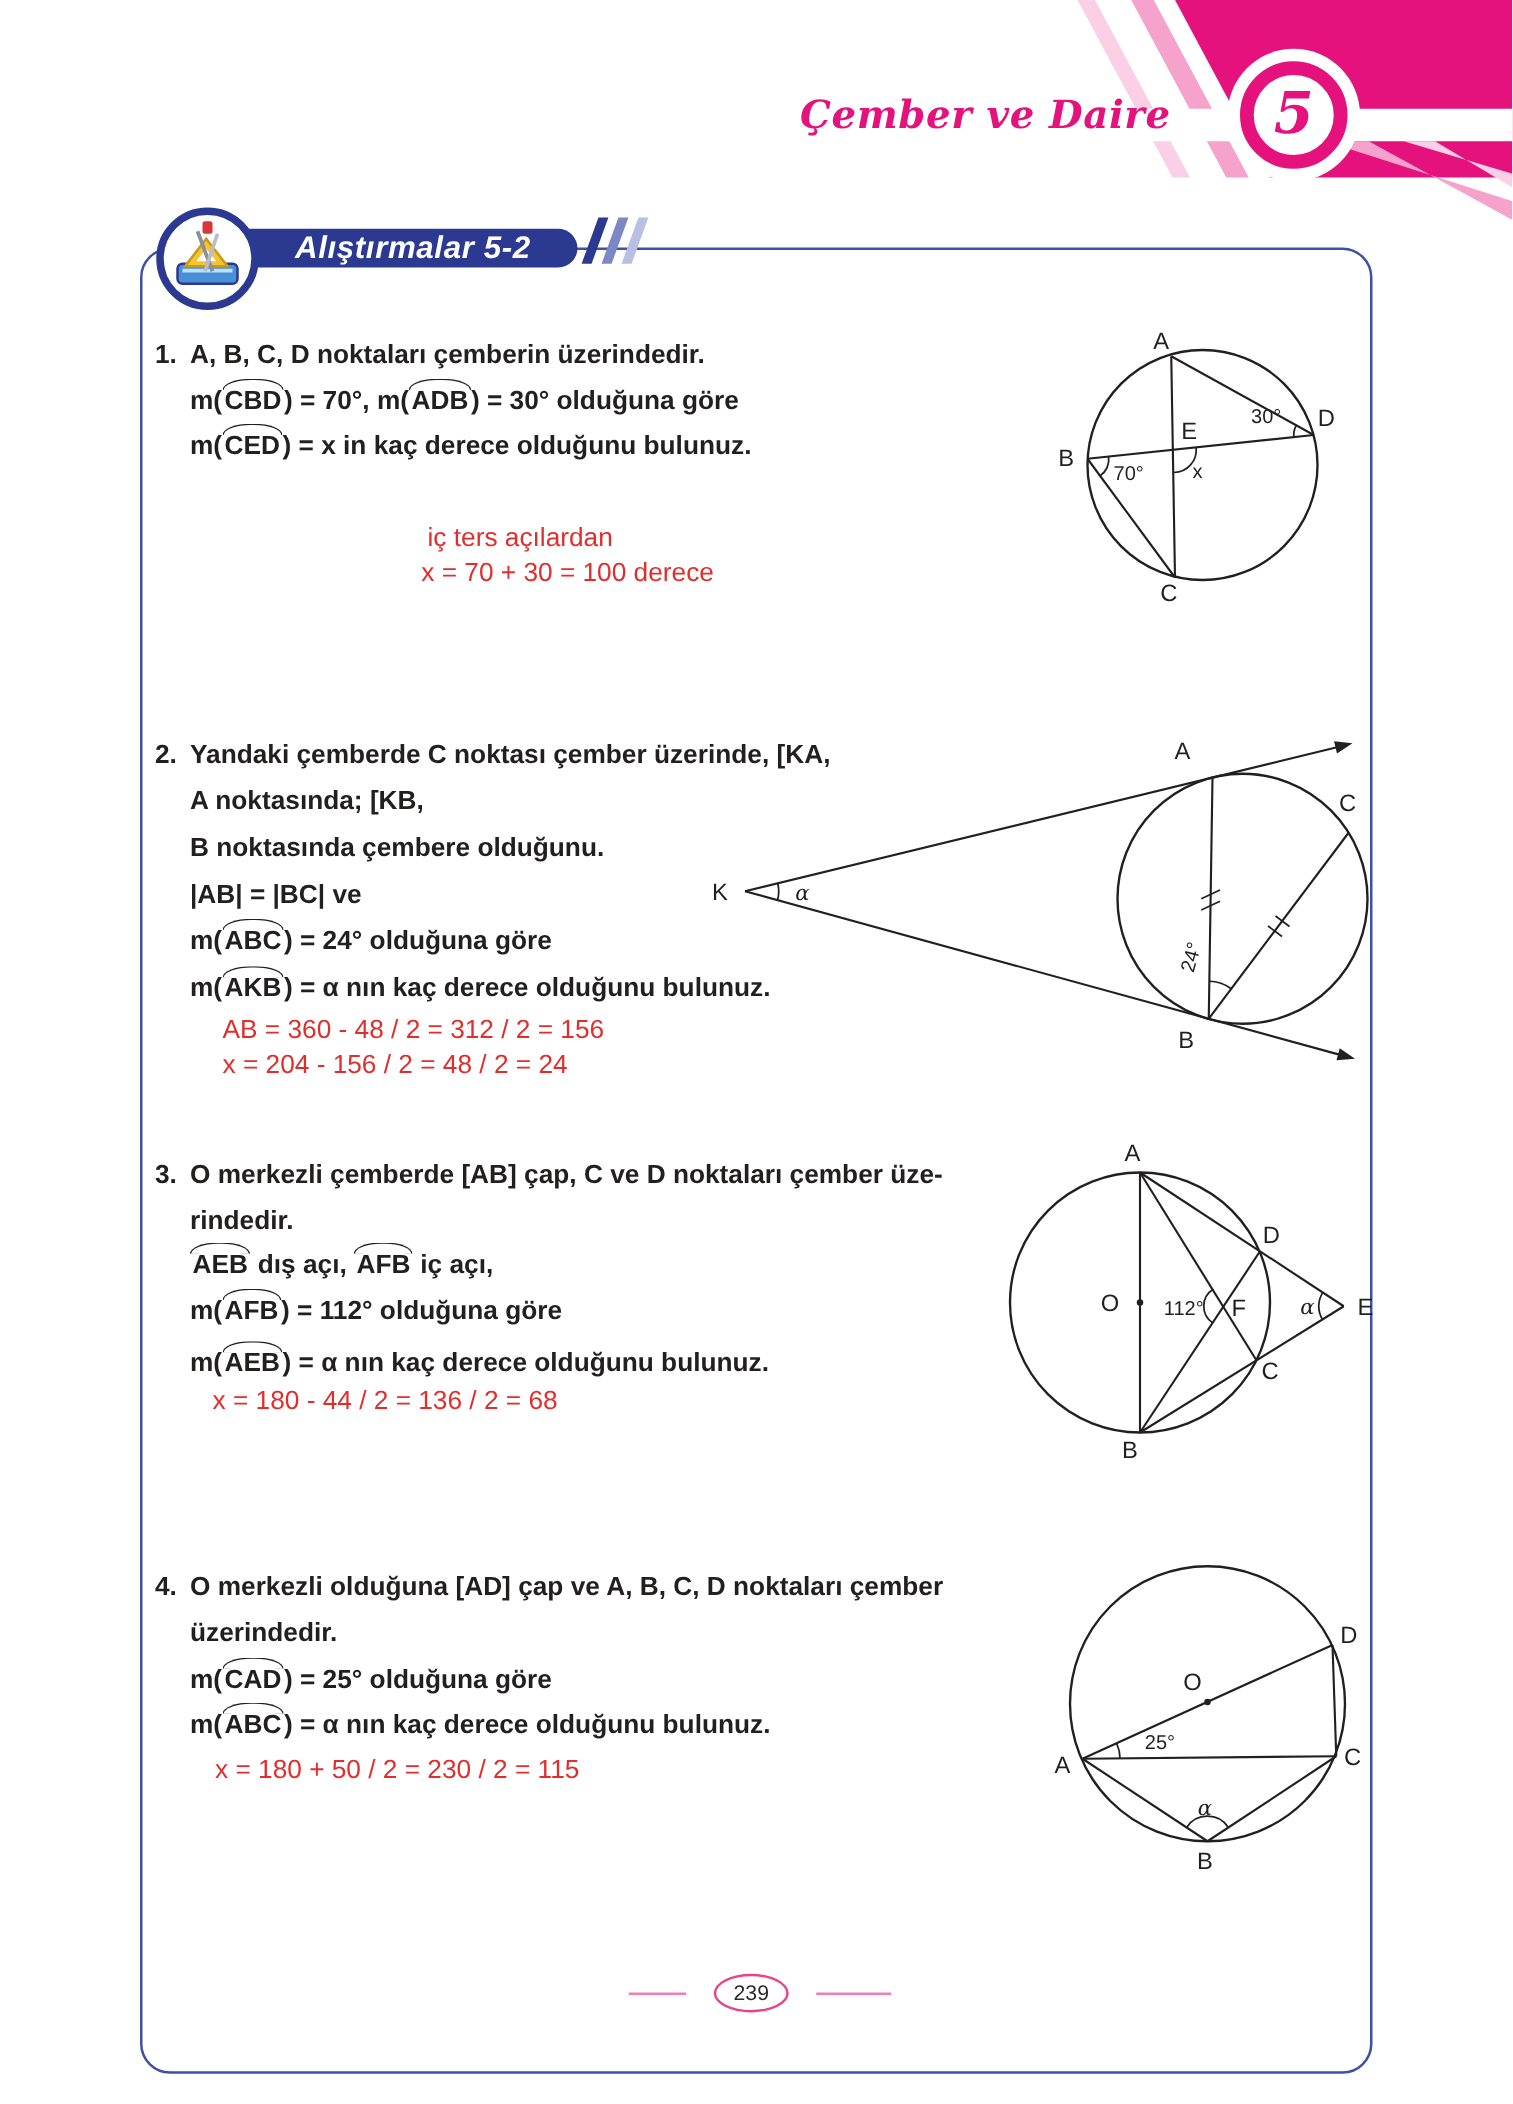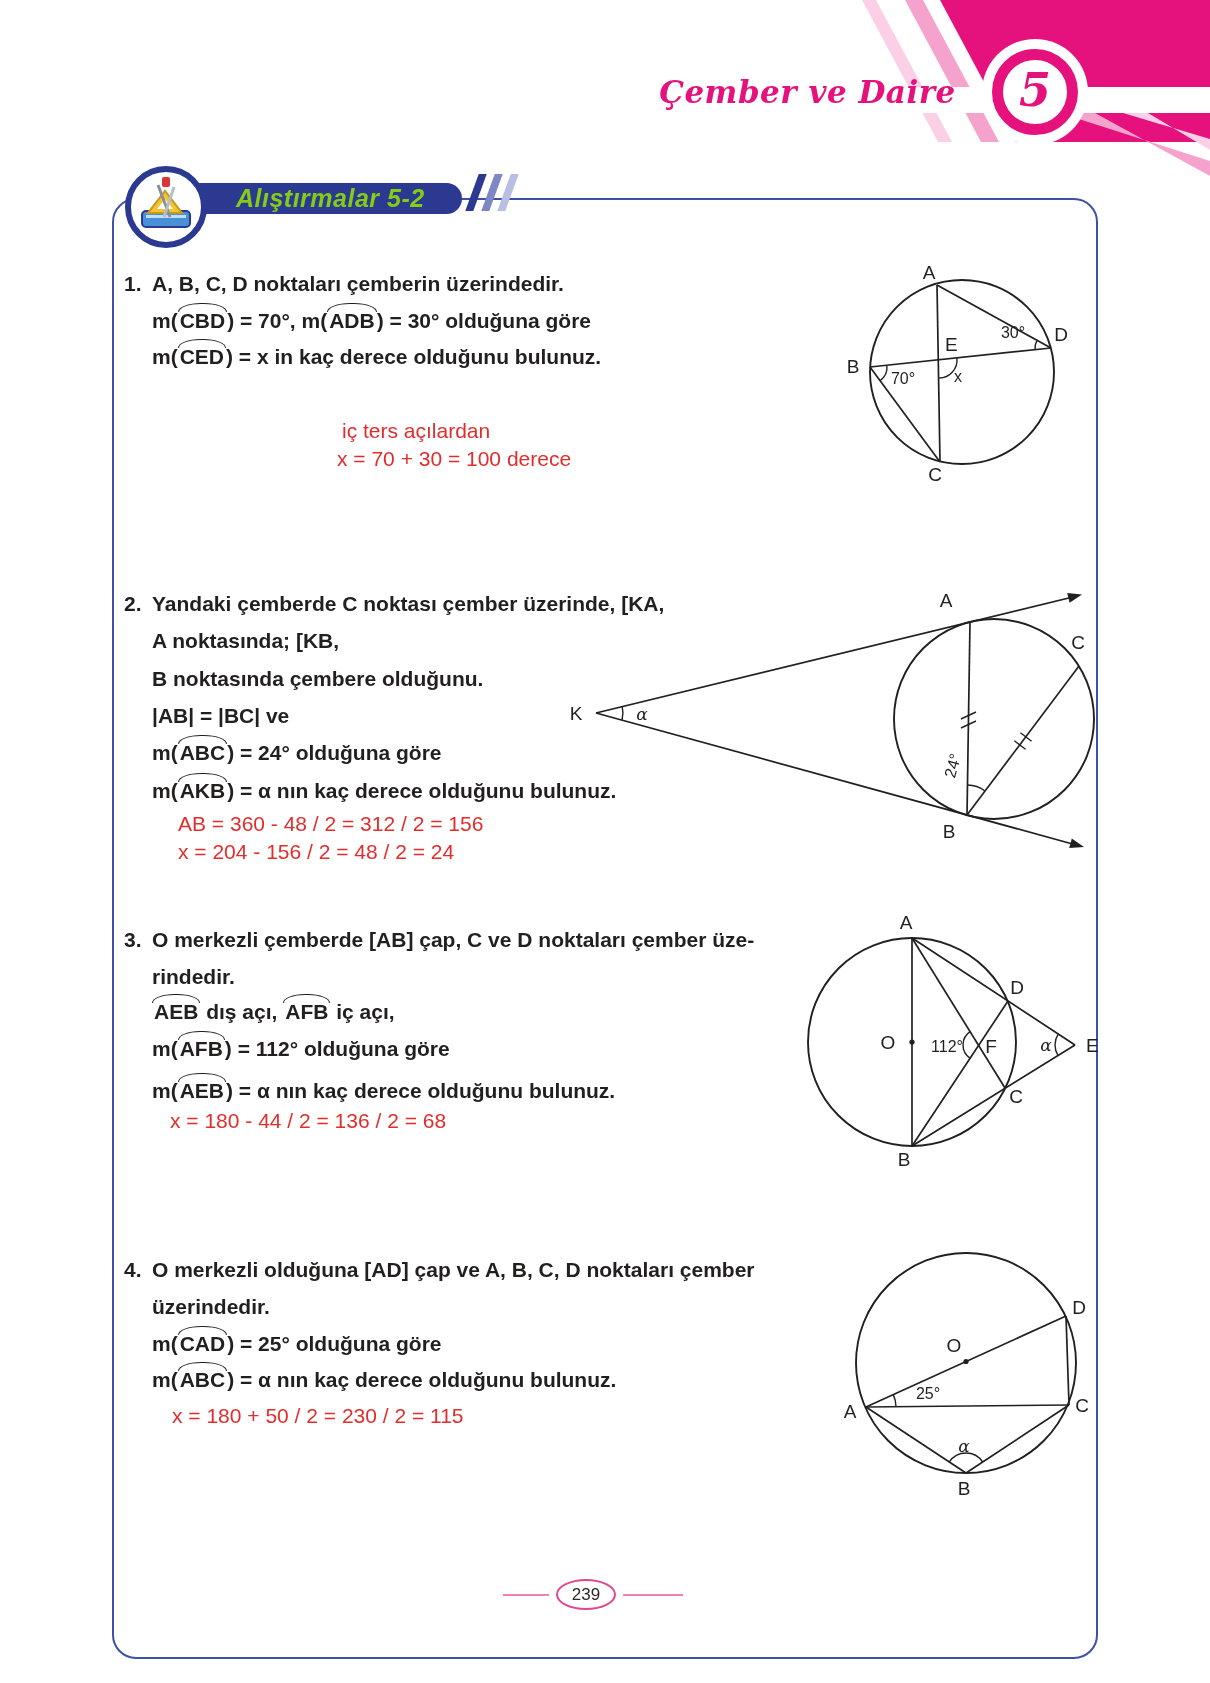--- a/index.html
+++ b/index.html
@@ -1,32 +1,32 @@
 <!DOCTYPE html>
 <html><head>
 <meta charset="utf-8">
 <style>
   html,body{margin:0;padding:0;background:#fff;}
   #page{position:relative;width:1210px;height:1683px;background:#ffffff;overflow:hidden;
         font-family:"Liberation Sans",sans-serif;color:#221f1f;}
   .abs{position:absolute;}
   
-  #chapter-title{position:absolute;left:640px;top:74px;width:335px;text-align:center;
+  #chapter-title{position:absolute;left:640px;top:74px;width:335px;text-align:left;
     font-family:"DejaVu Serif",serif;font-style:italic;font-weight:bold;font-size:31px;
     color:#e5127d;letter-spacing:.5px;white-space:nowrap;}
   #chapter-badge{position:absolute;left:982px;top:39px;width:106px;height:106px;border-radius:50%;
     background:#ffffff;display:flex;align-items:center;justify-content:center;}
   #chapter-badge .ring{width:64px;height:64px;border-radius:50%;border:11px solid #e5127d;
     background:#fff;display:flex;align-items:center;justify-content:center;}
   #chapter-badge .num{font-family:"DejaVu Serif",serif;font-style:italic;font-weight:bold;
     font-size:46px;color:#e5127d;transform:translateY(-2px);}
   
   #banner{position:absolute;left:196px;top:183px;width:266px;height:31px;background:#2b3990;
     border-radius:4px 16px 16px 4px;display:flex;align-items:center;}
-  #banner .txt{margin-left:40px;color:#84cc16;font-style:italic;font-weight:bold;font-size:25px;
+  #banner .txt{margin-left:40px;color:#ffffff;font-style:italic;font-weight:bold;font-size:25px;
     letter-spacing:.5px;white-space:nowrap;}
   .slash{position:absolute;top:174px;width:8px;height:37px;transform:skewX(-20deg);}
   
   #frame{position:absolute;left:112px;top:198px;width:982px;height:1457px;
     border:2.5px solid #3f51a5;border-radius:24px;}
   
   #ex-icon{position:absolute;left:124px;top:165px;width:84px;height:84px;}
   
   .pnum{position:absolute;font-size:21px;font-weight:bold;white-space:nowrap;}
   .pline{position:absolute;font-size:21px;white-space:nowrap;font-weight:bold;}
@@ -35,21 +35,21 @@
   .arc::before{content:"";position:absolute;left:0;right:0;top:-6px;height:8px;
     border:1.5px solid #221f1f;border-bottom:none;border-radius:70% 70% 0 0/150% 150% 0 0;}
   
   svg.diagram{position:absolute;overflow:visible;}
   svg.diagram line, svg.diagram path.geo, svg.diagram circle.geo{stroke:#221f1f;fill:none;}
   svg text{font-family:"Liberation Sans",sans-serif;fill:#221f1f;}
   .dlabel{font-size:19px;}
   .dangle{font-size:16px;}
   .dalpha{font-size:17px;font-style:italic;font-family:"DejaVu Serif",serif;}
   
-  #page-badge{position:absolute;left:503px;top:1579px;display:flex;align-items:center;}
+  #page-badge{position:absolute;left:503px;top:1579px;display:flex;align-items:center;gap:15px;}
   #page-badge .pline-left{width:46px;height:2px;background:#f07fb5;}
   #page-badge .pline-right{width:60px;height:2px;background:#f07fb5;}
   #page-badge .oval{width:56px;height:27px;border:2px solid #e5458f;border-radius:50%;
     margin:0 7px;display:flex;align-items:center;justify-content:center;
     font-size:17px;color:#2b2b2b;}
 </style>
 </head>
 <body>
 
 <div id="page">

